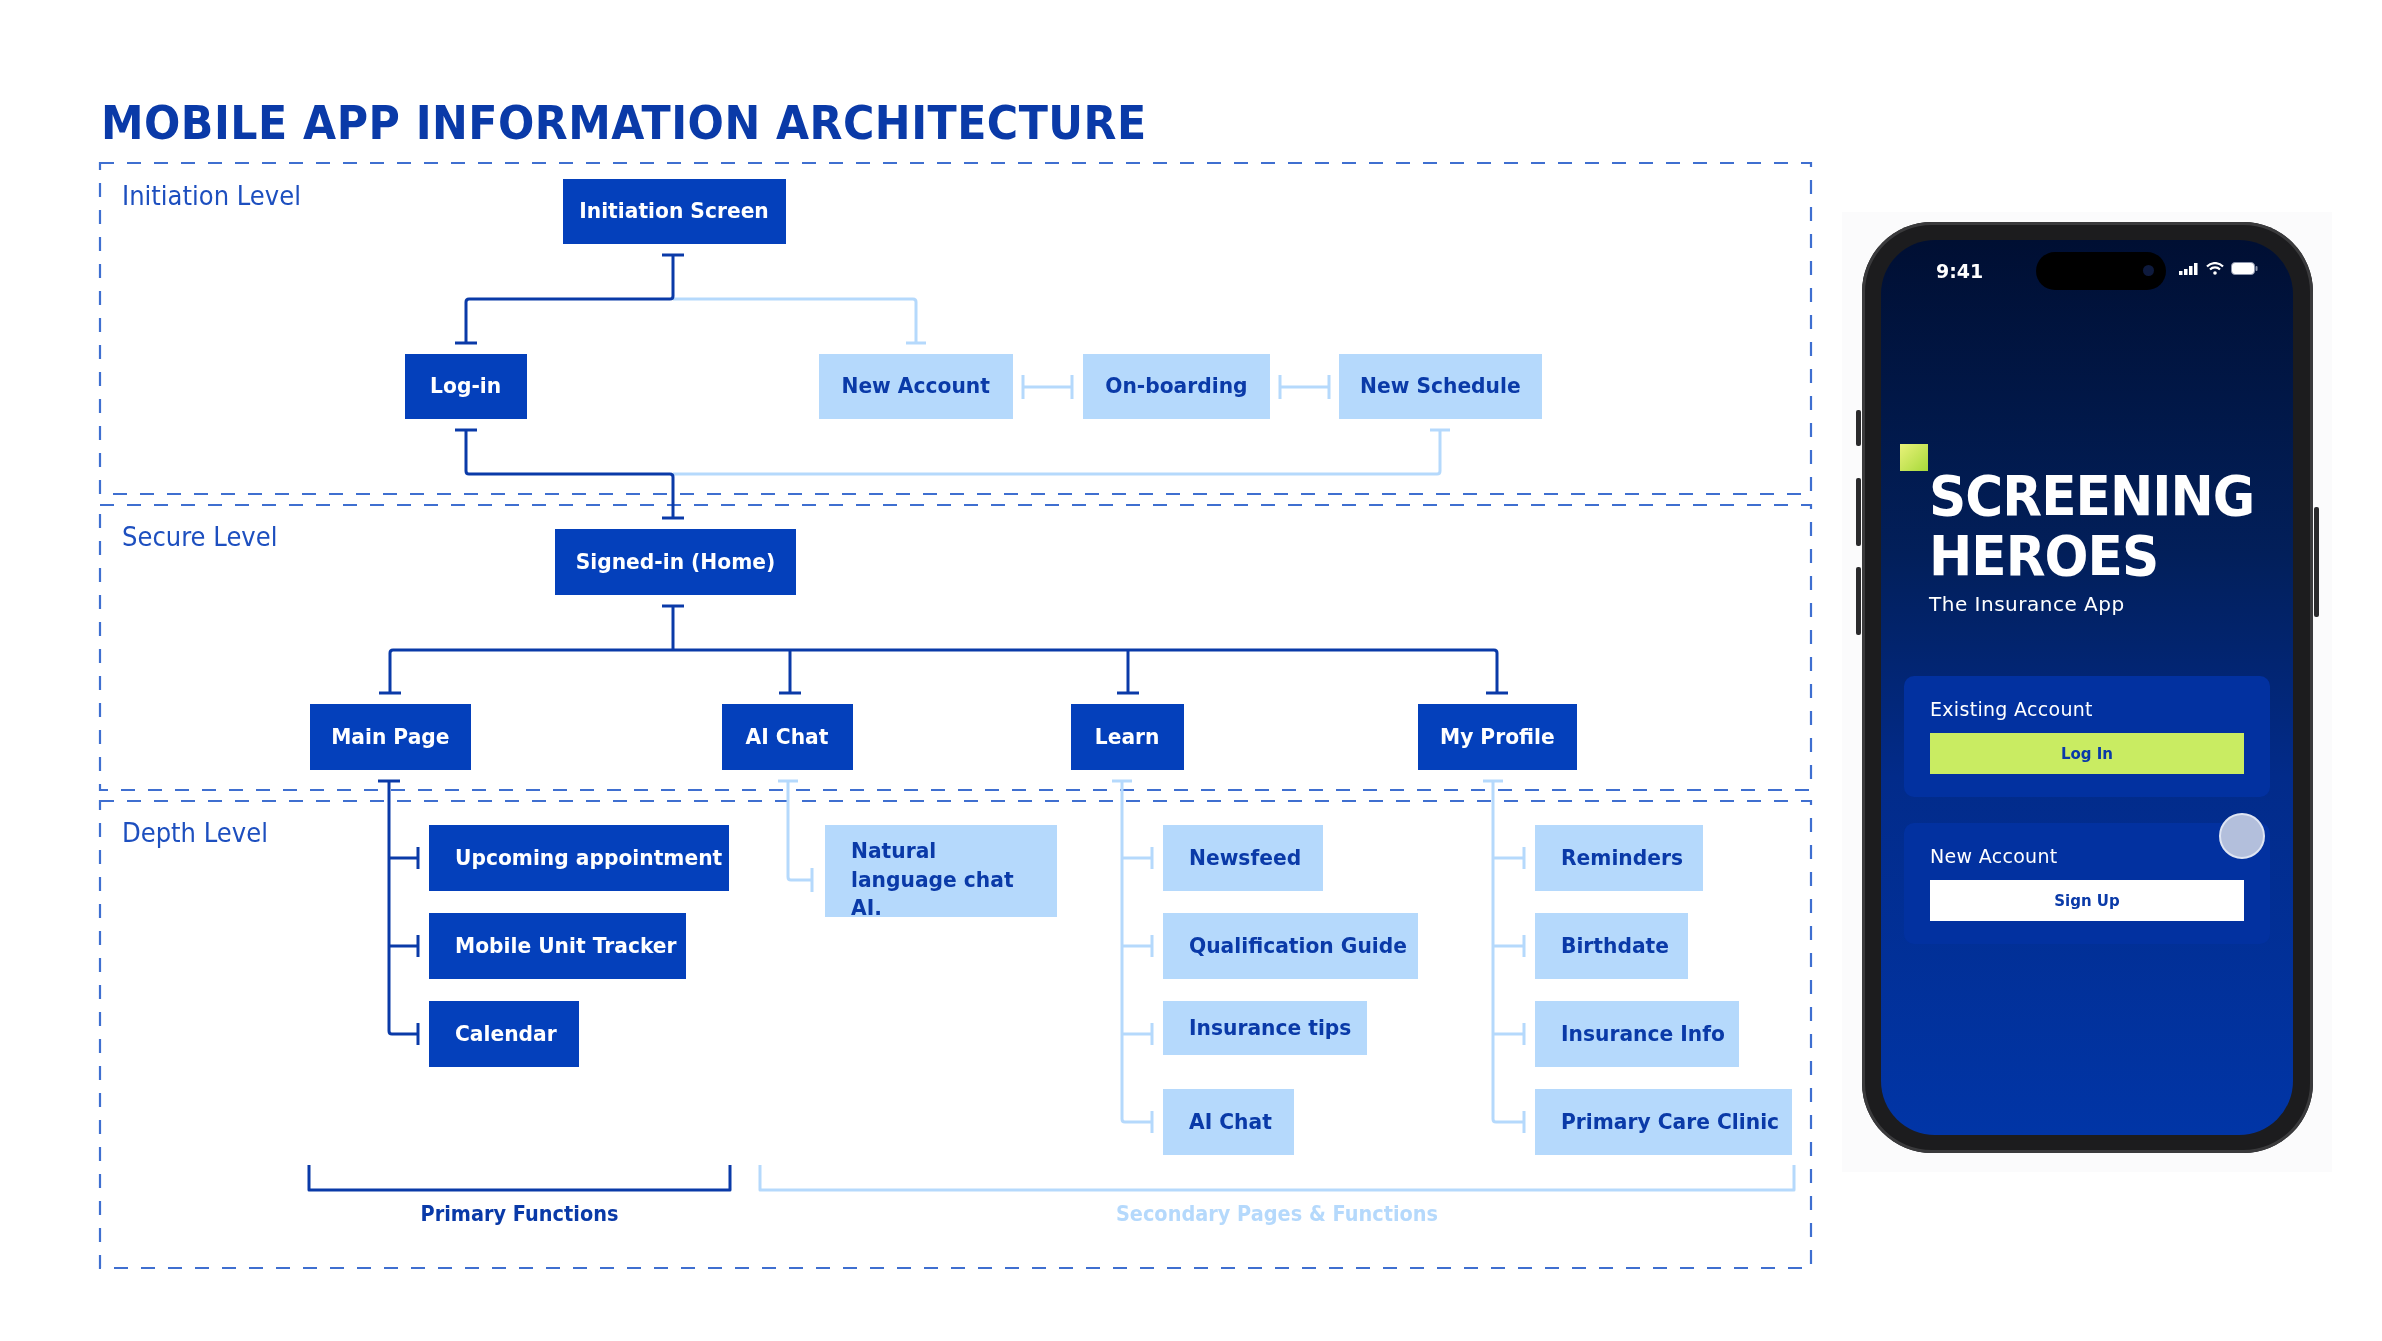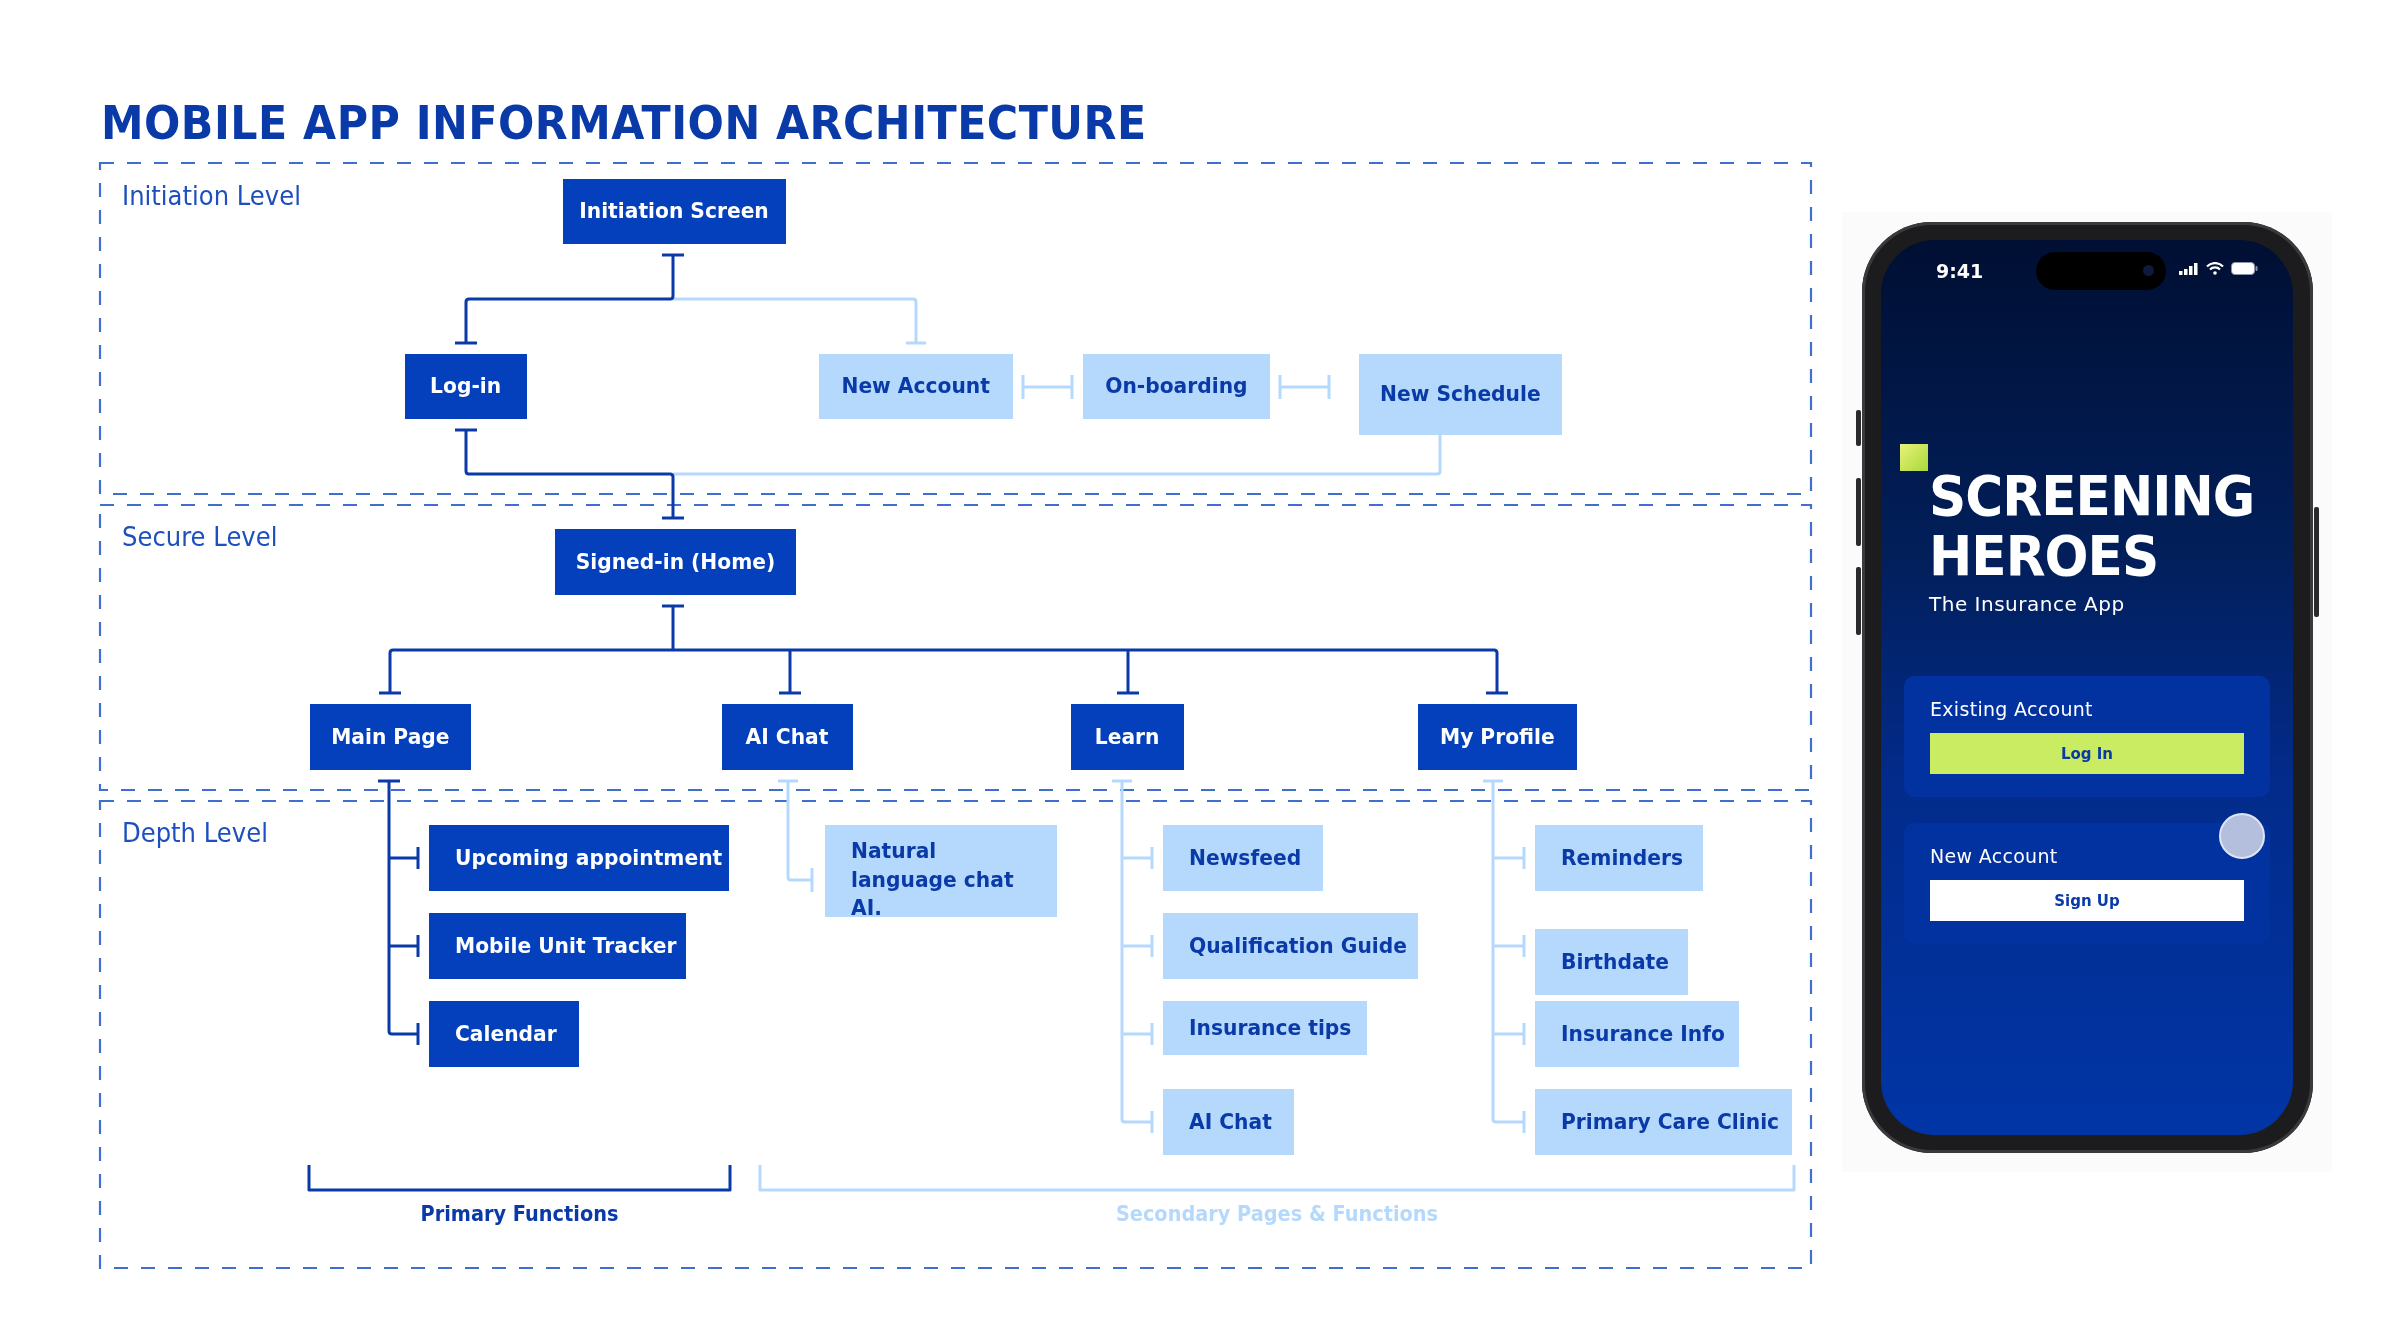--- a/index.html
+++ b/index.html
@@ -119,21 +119,21 @@
   </div>
 <div class="node primary center" style="left:405px; top:354px; width:122px; height:65px;">
     <span>Log-in</span>
   </div>
 <div class="node secondary center" style="left:819px; top:354px; width:194px; height:65px;">
     <span>New Account</span>
   </div>
 <div class="node secondary center" style="left:1083px; top:354px; width:187px; height:65px;">
     <span>On-boarding</span>
   </div>
-<div class="node secondary center" style="left:1339px; top:354px; width:203px; height:81px;margin-left:20px;">
+<div class="node secondary center" style="left:1339px; top:354px; width:203px; height:65px;">
     <span>New Schedule</span>
   </div>
 
 <div class="node primary center" style="left:555px; top:529px; width:241px; height:66px;">
     <span>Signed-in (Home)</span>
   </div>
 <div class="node primary center" style="left:310px; top:704px; width:161px; height:66px;">
     <span>Main Page</span>
   </div>
 <div class="node primary center" style="left:722px; top:704px; width:131px; height:66px;">
@@ -169,21 +169,21 @@
 <div class="node secondary" style="left:1163px; top:1001px; width:204px; height:54px;">
     <span>Insurance tips</span>
   </div>
 <div class="node secondary" style="left:1163px; top:1089px; width:131px; height:66px;">
     <span>AI Chat</span>
   </div>
 
 <div class="node secondary" style="left:1535px; top:825px; width:168px; height:66px;">
     <span>Reminders</span>
   </div>
-<div class="node secondary" style="left:1535px; top:913px; width:153px; height:66px;margin-top:16px;">
+<div class="node secondary" style="left:1535px; top:913px; width:153px; height:66px;">
     <span>Birthdate</span>
   </div>
 <div class="node secondary" style="left:1535px; top:1001px; width:204px; height:66px;">
     <span>Insurance Info</span>
   </div>
 <div class="node secondary" style="left:1535px; top:1089px; width:257px; height:66px;">
     <span>Primary Care Clinic</span>
   </div>
 
 <div class="abs bracket-label" style="left:309px; top:1202px; width:421px; color:#0a3aa8;">Primary Functions</div>

